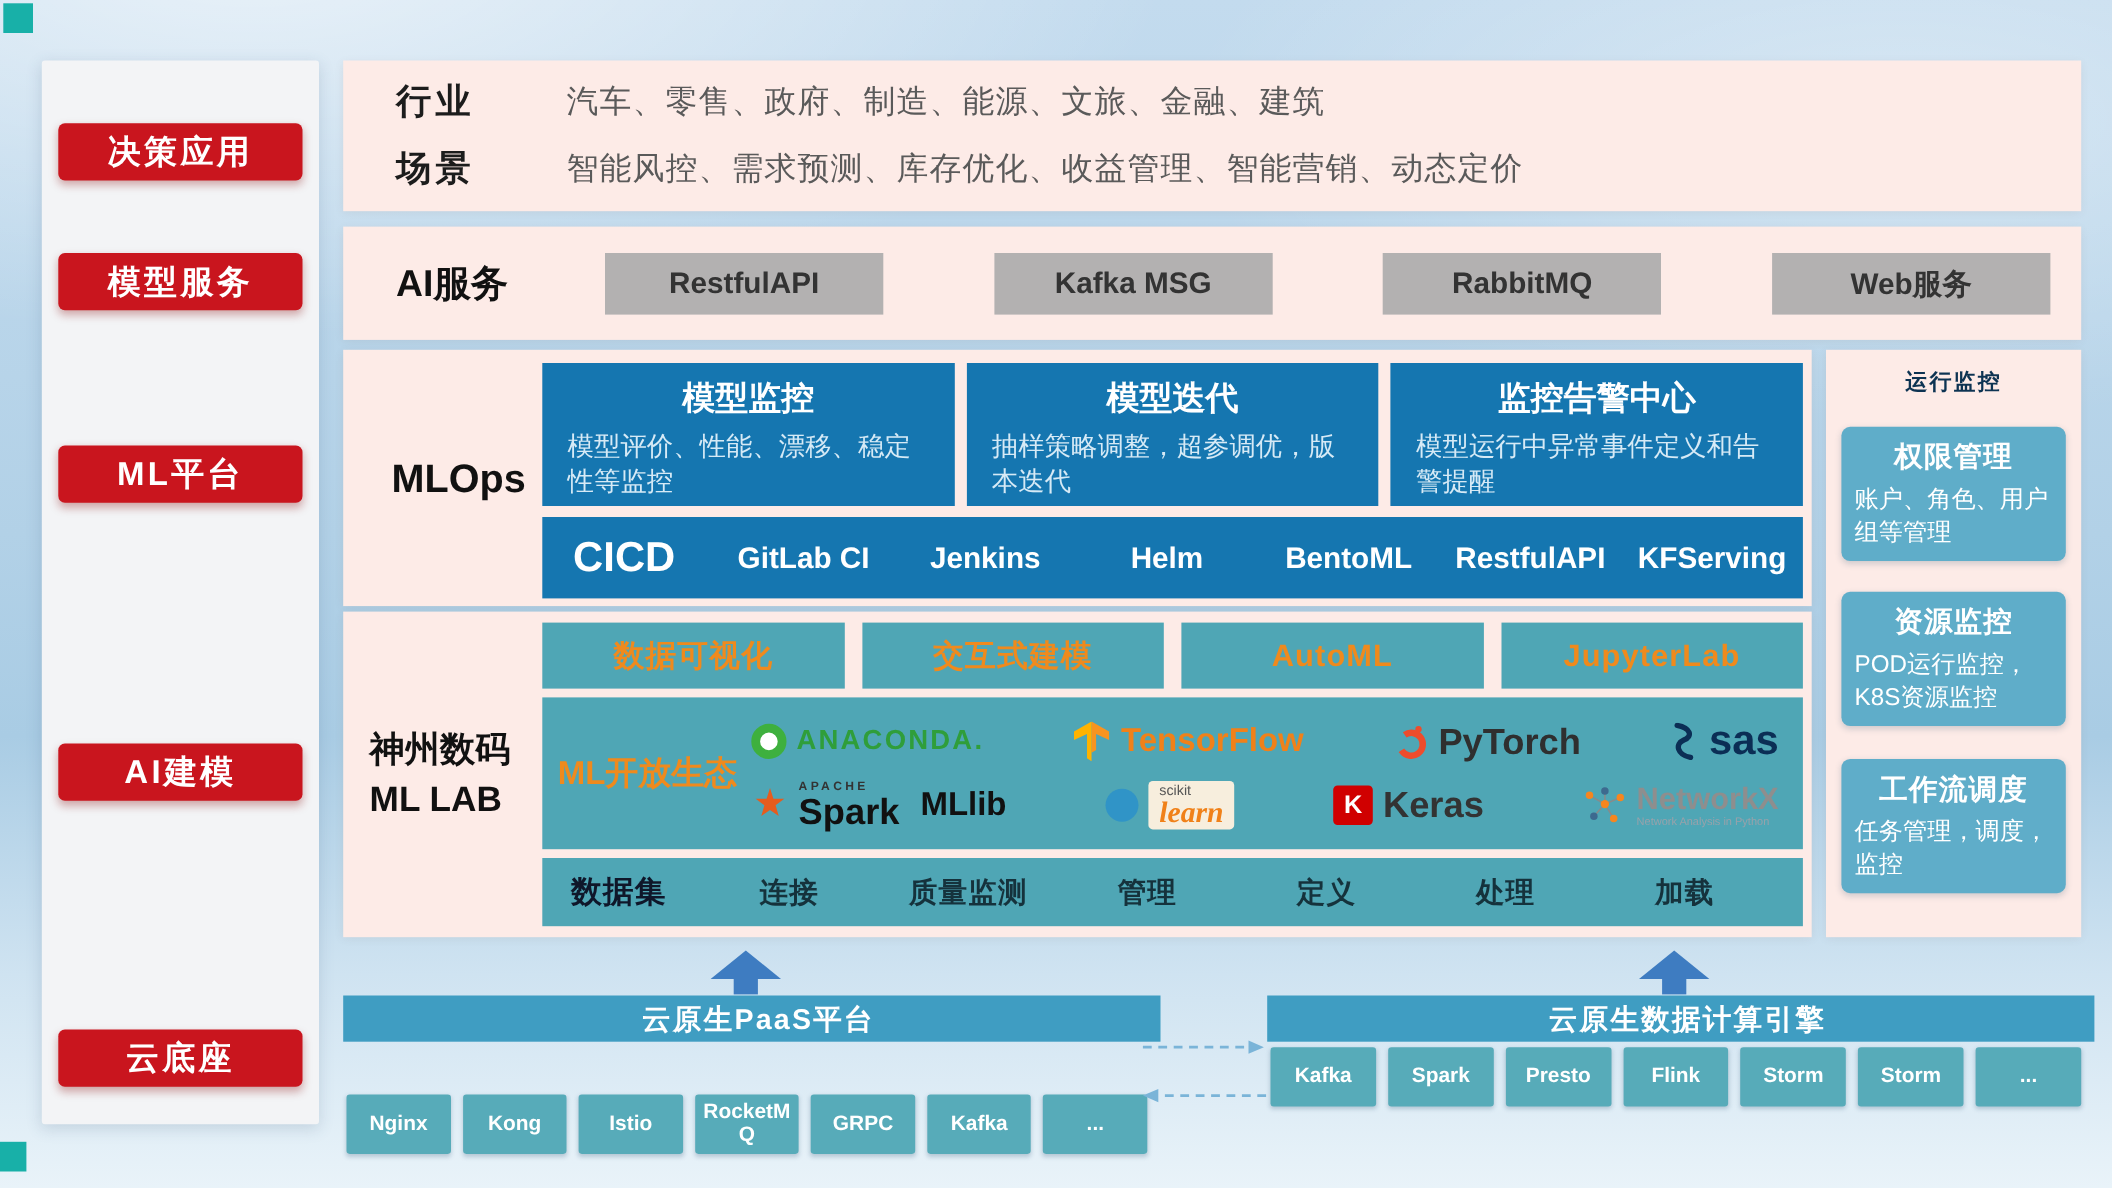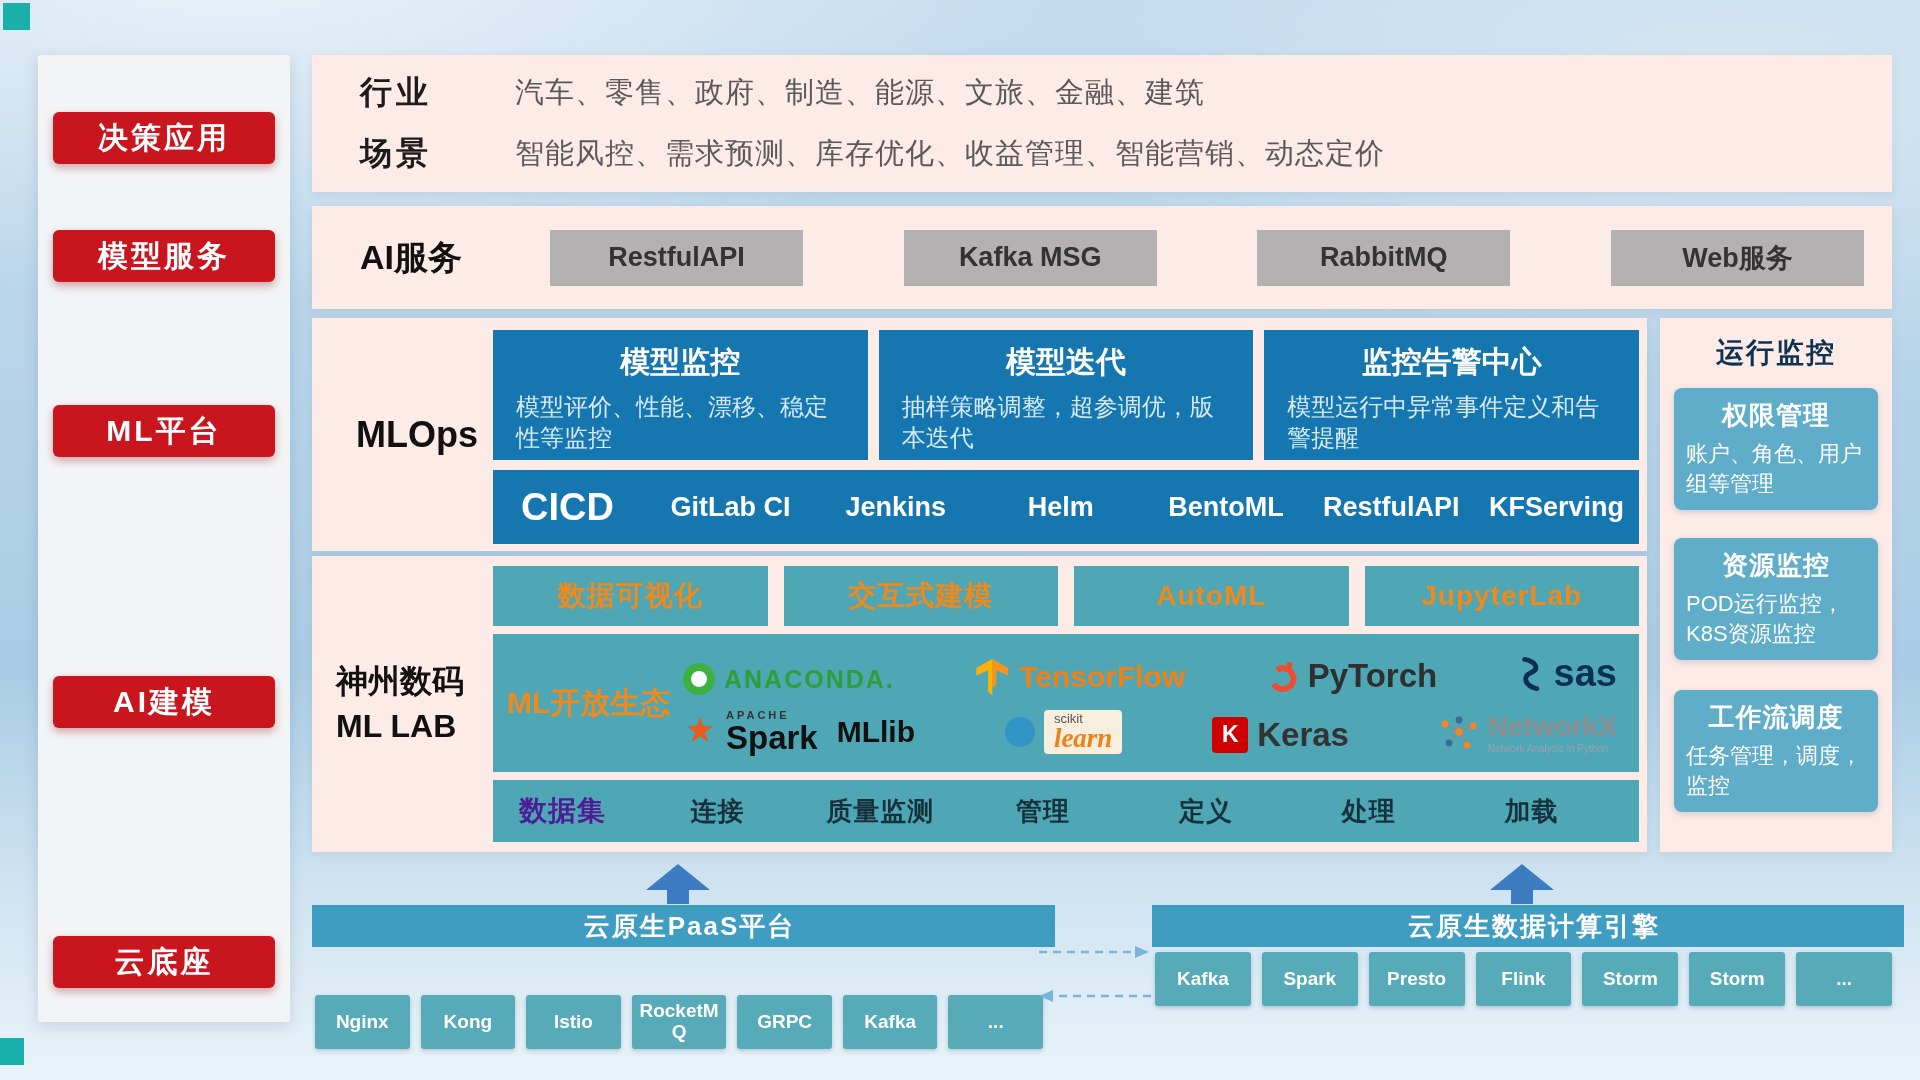--- a/index.html
+++ b/index.html
@@ -57,45 +57,45 @@
 
   
   #mllab{left:312px;top:556px;width:1335px;height:296px;}
   .lab-label{position:absolute;left:24px;top:50%;transform:translateY(-50%);font-size:32px;font-weight:bold;color:#111;line-height:1.4;}
   .lab-content{position:absolute;left:181px;top:10px;right:8px;bottom:10px;display:flex;flex-direction:column;gap:8px;}
   .tools-row{display:flex;gap:16px;height:60px;}
   .tool-btn{flex:1;background:#4fa6b5;color:#ef8a1d;font-size:28px;font-weight:bold;display:flex;align-items:center;justify-content:center;letter-spacing:1px;}
   .eco{flex:1;background:#4fa6b5;display:flex;padding:4px 14px;box-sizing:border-box;}
   .eco-label{width:168px;display:flex;align-items:center;font-size:30px;font-weight:bold;color:#ef8a1d;}
   .eco-grid{flex:1;display:flex;flex-direction:column;justify-content:space-evenly;}
-  .eco-row{display:flex;align-items:flex-end;justify-content:space-between;padding:0 8px;}
+  .eco-row{display:flex;align-items:center;justify-content:space-between;padding:0 8px;}
   .logo{display:flex;align-items:center;gap:9px;}
   .ana-ring{width:32px;height:32px;border-radius:50%;border:8px solid #3eb03e;box-sizing:border-box;display:inline-block;background:#fff;}
   .ana-text{color:#2f9e3a;font-size:25px;font-weight:800;letter-spacing:2px;}
   .tf-text{color:#f08119;font-size:30px;font-weight:bold;}
   .pt-text{color:#2f2f2f;font-size:33px;font-weight:600;}
   .sas-text{color:#0b2e55;font-size:38px;font-weight:800;}
   .spark-super{display:block;font-size:11px;color:#333;letter-spacing:3px;font-weight:bold;line-height:1;}
   .spark-text{display:block;font-size:33px;font-weight:800;color:#111;line-height:1;}
   .mllib-text{font-size:30px;font-weight:600;color:#111;margin-left:10px;}
   .skl-circle{width:30px;height:30px;border-radius:50%;background:#3094c7;display:inline-block;}
   .skl-stack{background:#f7eedd;padding:2px 10px;border-radius:4px;}
   .skl-super{display:block;font-size:13px;color:#555;line-height:1;}
   .skl-text{display:block;font-family:"Liberation Serif","DejaVu Serif",serif;font-style:italic;font-weight:bold;font-size:27px;color:#f08119;line-height:1;}
   .keras-box{width:36px;height:36px;background:#d00000;color:#fff;border-radius:4px;display:flex;align-items:center;justify-content:center;font-size:23px;font-weight:bold;}
   .keras-text{font-size:33px;font-weight:600;color:#333;}
   .nx-text{display:block;font-size:28px;font-weight:bold;color:#8e8e8e;line-height:1.1;}
   .nx-sub{display:block;font-size:10px;color:#98a2ab;}
   .dataset-row{height:62px;background:#4fa6b5;display:flex;align-items:center;padding:0 26px;box-sizing:border-box;}
-  .ds-label{color:#4c1d95;font-weight:bold;font-size:28px;margin-right:30px;letter-spacing:1px;}
+  .ds-label{color:#0f172a;font-weight:bold;font-size:28px;margin-right:30px;letter-spacing:1px;}
   .ds-item{flex:1;text-align:center;color:#15323c;font-size:26px;font-weight:600;letter-spacing:1px;}
 
   
   #monitor{left:1660px;top:318px;width:232px;height:534px;}
-  .mon-title{text-align:center;font-size:28px;font-weight:bold;color:#0d3352;margin-top:16px;letter-spacing:2px;}
+  .mon-title{text-align:center;font-size:20px;font-weight:bold;color:#0d3352;margin-top:16px;letter-spacing:2px;}
   .mon-card{position:absolute;left:14px;right:14px;background:#5fadc9;border-radius:8px;color:#fff;padding:10px 12px;box-sizing:border-box;box-shadow:0 2px 6px rgba(40,80,110,0.22);}
   .mc-title{font-size:26px;font-weight:bold;text-align:center;margin-bottom:6px;letter-spacing:1px;}
   .mc-desc{font-size:22px;line-height:1.35;}
   #mon-card-1{top:70px;height:122px;}
   #mon-card-2{top:220px;height:122px;}
   #mon-card-3{top:372px;height:122px;}
 
   
   .up-arrow{position:absolute;width:0;height:0;border-left:32px solid transparent;border-right:32px solid transparent;border-bottom:26px solid #3e7cc1;}
   .up-arrow::after{content:"";position:absolute;left:-11px;top:26px;width:22px;height:14px;background:#3e7cc1;}

